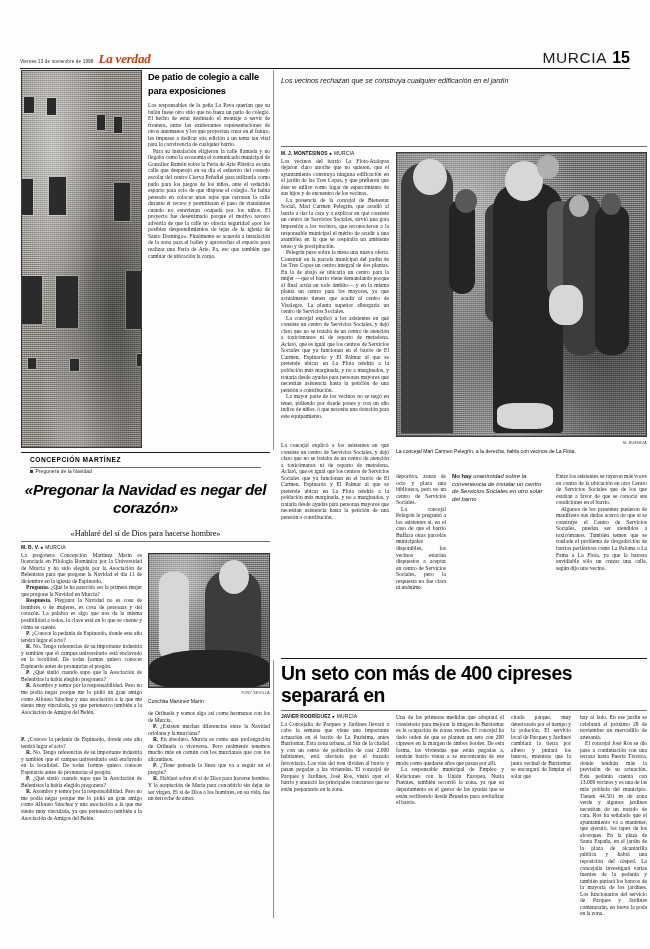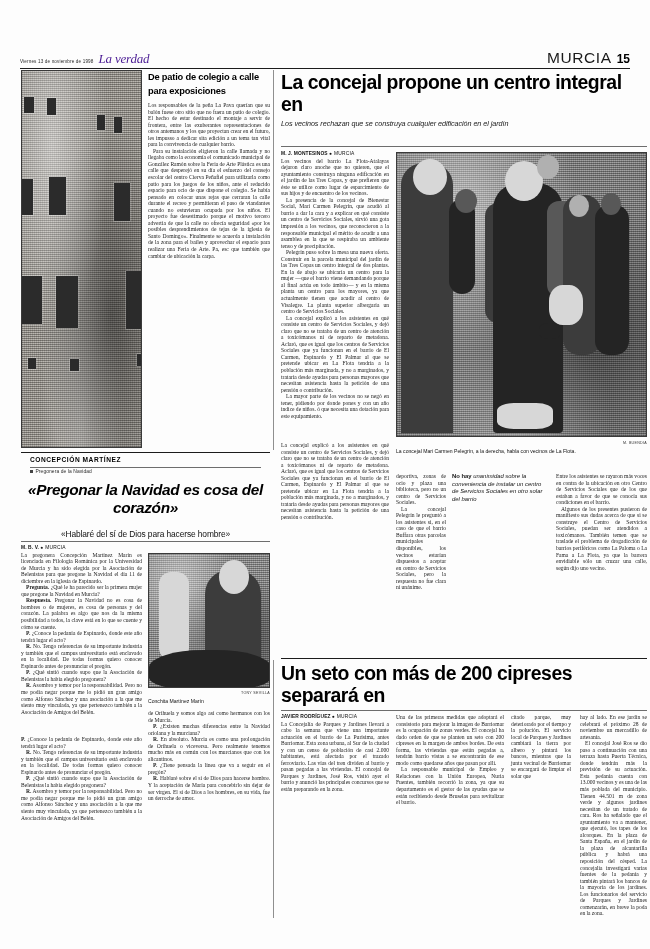--- a/index.html
+++ b/index.html
@@ -31,37 +31,37 @@
     letter-spacing: 0.15px;
     color: #2a2a2a;
     transform: scaleY(1.25);
     transform-origin: bottom left;
     white-space: nowrap;
   }
   .mast-logo {
     font-family: "Liberation Serif", serif;
     font-style: italic;
     font-size: 13px;
-    font-weight: 400;
-    color: #4c1d95;
+    font-weight: 700;
+    color: #c2410c;
     letter-spacing: -0.2px;
   }
   .mast-right {
     display: flex; align-items: baseline; gap: 5px;
   }
   .mast-section {
     font-family: "Liberation Sans", sans-serif;
     font-size: 15.5px;
     letter-spacing: 0.6px;
     color: #1a1a1a;
     font-weight: 400;
   }
   .mast-page {
     font-family: "Liberation Sans", sans-serif;
-    font-size: 12px;
+    font-size: 16px;
     font-weight: bold;
     color: #000;
   }
   .mast-rule {
     position: absolute; left: 20px; top: 68px; width: 610px;
     height: 1.1px; background: #1c1c1c;
   }
 
   
   .col-text {
@@ -247,21 +247,20 @@
     <div class="hl-small">De patio de colegio a calle para exposiciones</div>
     <div class="col-text" style="margin-top:4px;">
       <p class="first">Los responsables de la peña La Pava querían que su balón fuese otro sitio que no fuera un patio de colegio. El hecho de estar destinado el montaje a servir de frontera, entre las exuberantes representaciones de otros antemanos y los que proyectan crear en el futuro, les impusso a dedicar sita edición a un tema tan vital para la convivencia de cualquier barrio.</p>
       <p>Para su instalación eligieron la calle llamada y no llegaba como la economía el comunicado municipal de González Ramón sobre la Feria de Arte Plástica es una calle que desperejó en su día el esfuerzo del consejo escolar del centro Cierva Peñafiel para utilizarla como patio para los juegos de los niños, ante el reducido espacio para ocio de que dispone el colegio. Se había pensado en colocar unas rejas que cerraran la calle durante el recreo y permitieran el paso de viandantes cuando no estuvieran ocupada por los niños. El proyecto fue desestimado porque el motivo tercero advertía de que la calle no ofrecía seguridad «por los posibles desprendimientos de tejas de la iglesia de Santo Domingo». Finalmente se acuerda a instalación de la zona para el bailes y aprovechar el espacio para realizar una Feria de Arte. Pa, esc que también que cambiar de ubicación la carpa.</p>
     </div>
   </div>
 
   <div class="vrule" style="left:273px;top:70px;height:380px;"></div>
 
   <div style="position:absolute;left:281px;top:72px;width:366px;">
-    <div class="hl-main">La concejal propone un centro integral en</div>
     <div class="hl-sub" style="margin-top:4px;">Los vecinos rechazan que se construya cualquier edificación en el jardín</div>
   </div>
   <div class="hrule-thin" style="left:281px;top:146px;width:366px;"></div>
 
   <div style="position:absolute;left:281px;top:151px;width:108px;">
     <div class="byline">
       <span>M. J. MONTESINOS</span>
       <span class="loc"> ● <span>MURCIA</span></span>
     </div>
     <div class="col-text">
@@ -323,23 +322,23 @@
   <div class="hrule" style="left:21px;top:452px;width:249px;"></div>
 
   <div style="position:absolute;left:30px;top:456px;width:240px;">
     <div class="iv-name">CONCEPCIÓN MARTÍNEZ</div>
   </div>
   <div class="hrule-thin" style="left:30px;top:467px;width:231px;"></div>
   <div class="iv-role" style="position:absolute;left:30px;top:469px;width:231px;">
     <span class="sq"></span><span>Pregonera de la Navidad</span>
   </div>
 
-  <div class="iv-quote" style="position:absolute;left:24px;top:481px;width:243px;">«Pregonar la Navidad es cosa del corazón»</div>
-
-  <div class="iv-quote2" style="position:absolute;left:24px;top:529px;width:243px;">«Hablaré del sí de Dios para hacerse hombre»</div>
+  <div class="iv-quote" style="position:absolute;left:24px;top:481px;width:243px;">«Pregonar la Navidad es negar del corazón»</div>
+
+  <div class="iv-quote2" style="position:absolute;left:24px;top:529px;width:243px;font-family:Liberation Serif, serif;">«Hablaré del sí de Dios para hacerse hombre»</div>
 
   <div class="hrule-thin" style="left:21px;top:541px;width:249px;"></div>
 
   <div style="position:absolute;left:21px;top:545px;width:121px;">
     <div class="byline">
       <span>M. B. V.</span>
       <span class="loc"> ● <span>MURCIA</span></span>
     </div>
     <div class="col-text">
       <p class="first">La pregonera Concepción Martínez Marín es licenciada en Filología Románica por la Universidad de Murcia y ha sido elegida por la Asociación de Belenistas para que pregone la Navidad el día 11 de diciembre en la iglesia de Espinardo.</p>
@@ -378,21 +377,21 @@
       <p><span class="qmark">P.</span> <span>¿Qué sintió cuando supo que la Asociación de Belenistas la había elegido pregonera?</span></p>
       <p><span class="qmark">R.</span> <span>Asombro y temor por la responsabilidad. Pero no me podía negar porque me lo pidió un gran amigo como Alfonso Sánchez y una asociación a la que me siento muy vinculada, ya que pertenezco también a la Asociación de Amigos del Belén.</span></p>
     </div>
   </div>
 
   <div class="vrule" style="left:273px;top:660px;height:258px;"></div>
 
   <div class="hrule" style="left:281px;top:658px;width:366px;"></div>
 
   <div style="position:absolute;left:281px;top:663px;width:366px;">
-    <div class="hl-main">Un seto con más de 200 cipreses separará en</div>
+    <div class="hl-main">Un seto con más de 400 cipreses separará en</div>
   </div>
   <div class="hrule-thin" style="left:281px;top:710px;width:366px;"></div>
 
   <div style="position:absolute;left:281px;top:714px;width:108px;">
     <div class="byline">
       <span>JAVIER RODRÍGUEZ</span>
       <span class="loc"> ● <span>MURCIA</span></span>
     </div>
     <div class="col-text">
       <p class="first">La Concejalía de Parques y Jardines llevará a cabo la semana que viene una importante actuación en el barrio de La Purísima, antes Barriomar. Esta zona urbana, al Sur de la ciudad y con un censo de población de casi 2.000 habitantes, está afectada por el trazado ferroviario. Las vías del tren dividen al barrio y pasan pegadas a las viviendas. El concejal de Parques y Jardines, José Ros, visitó ayer el barrio y anunció las principales concursos que se están preparando en la zona.</p>

